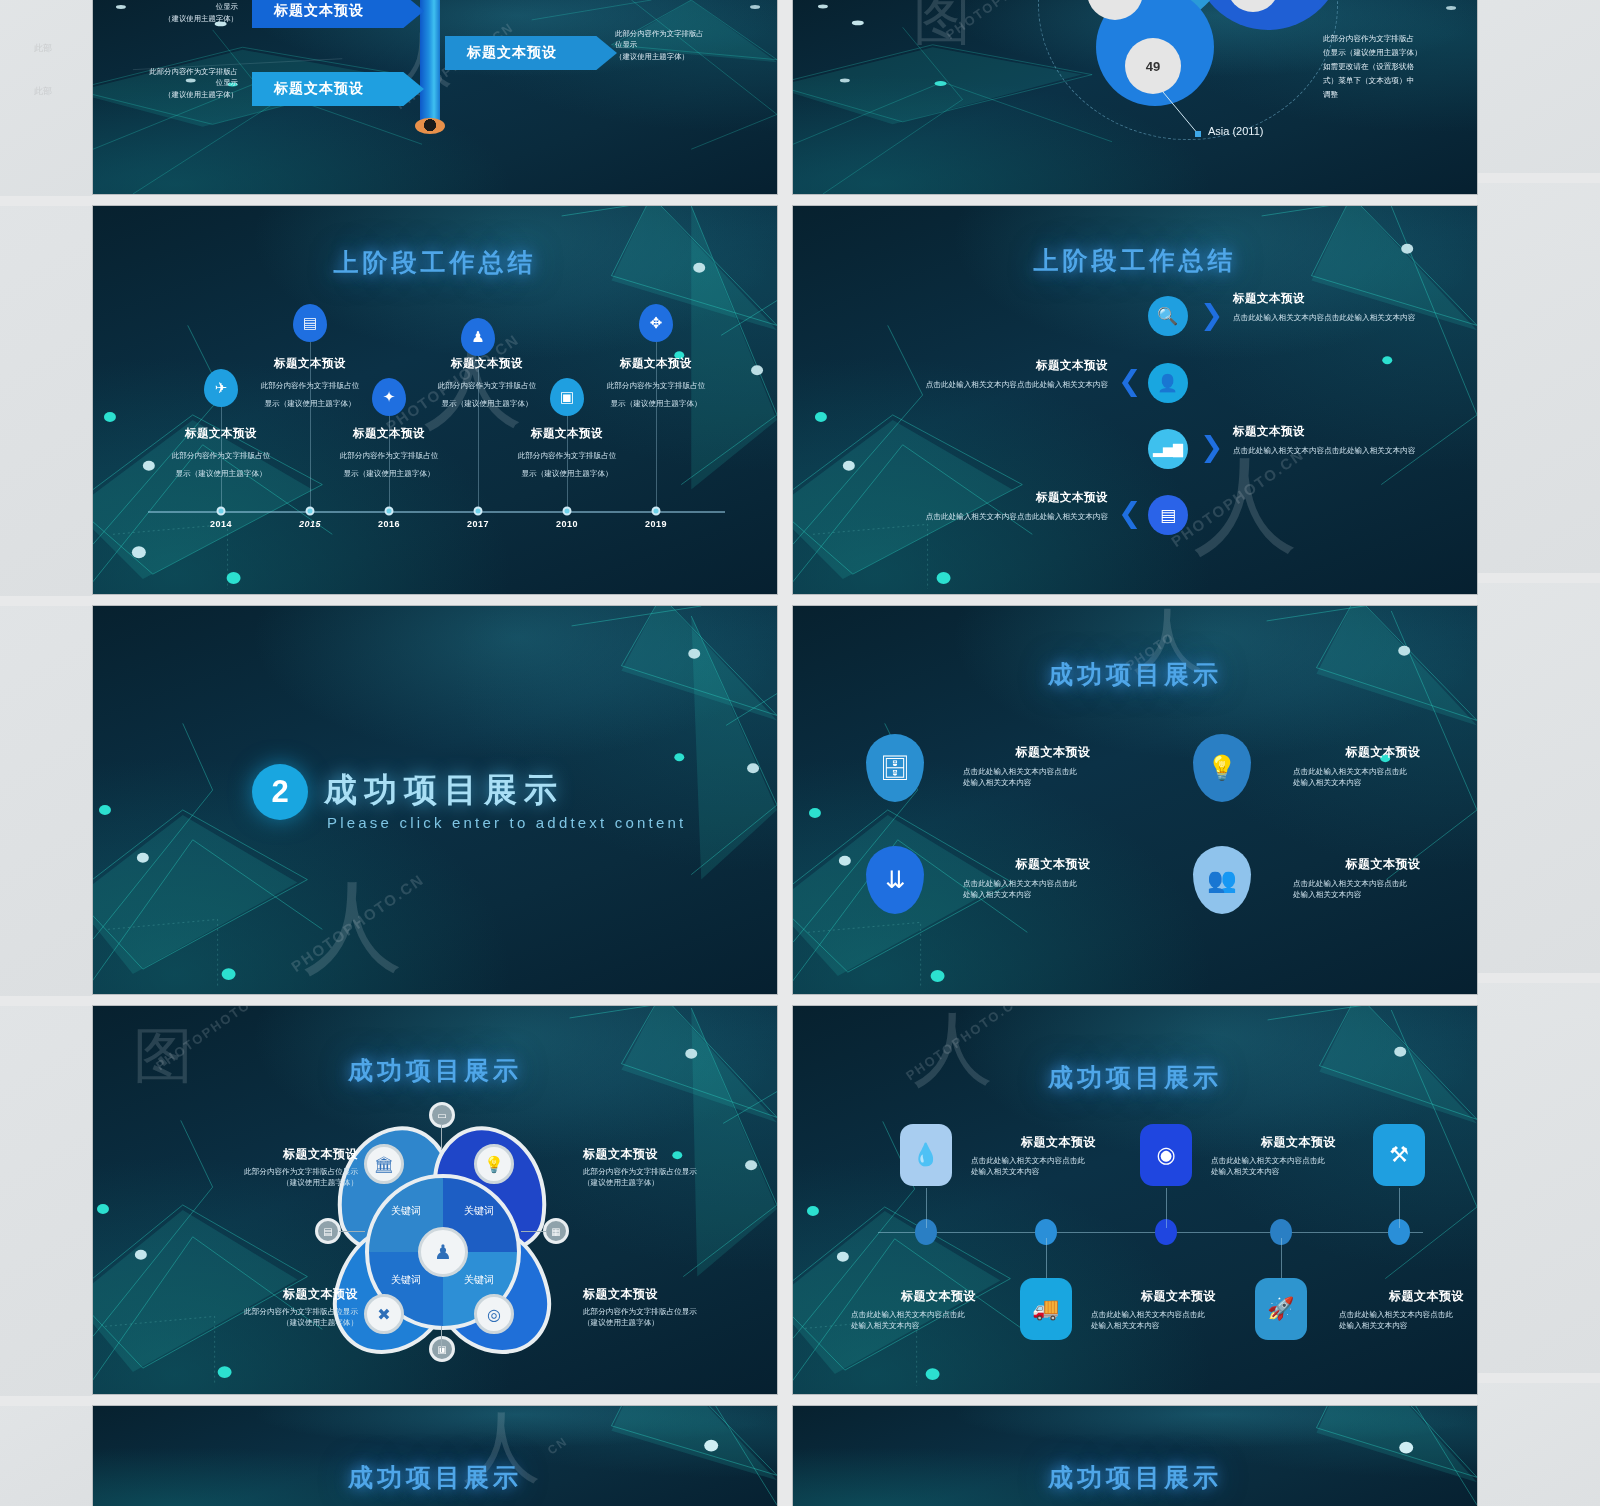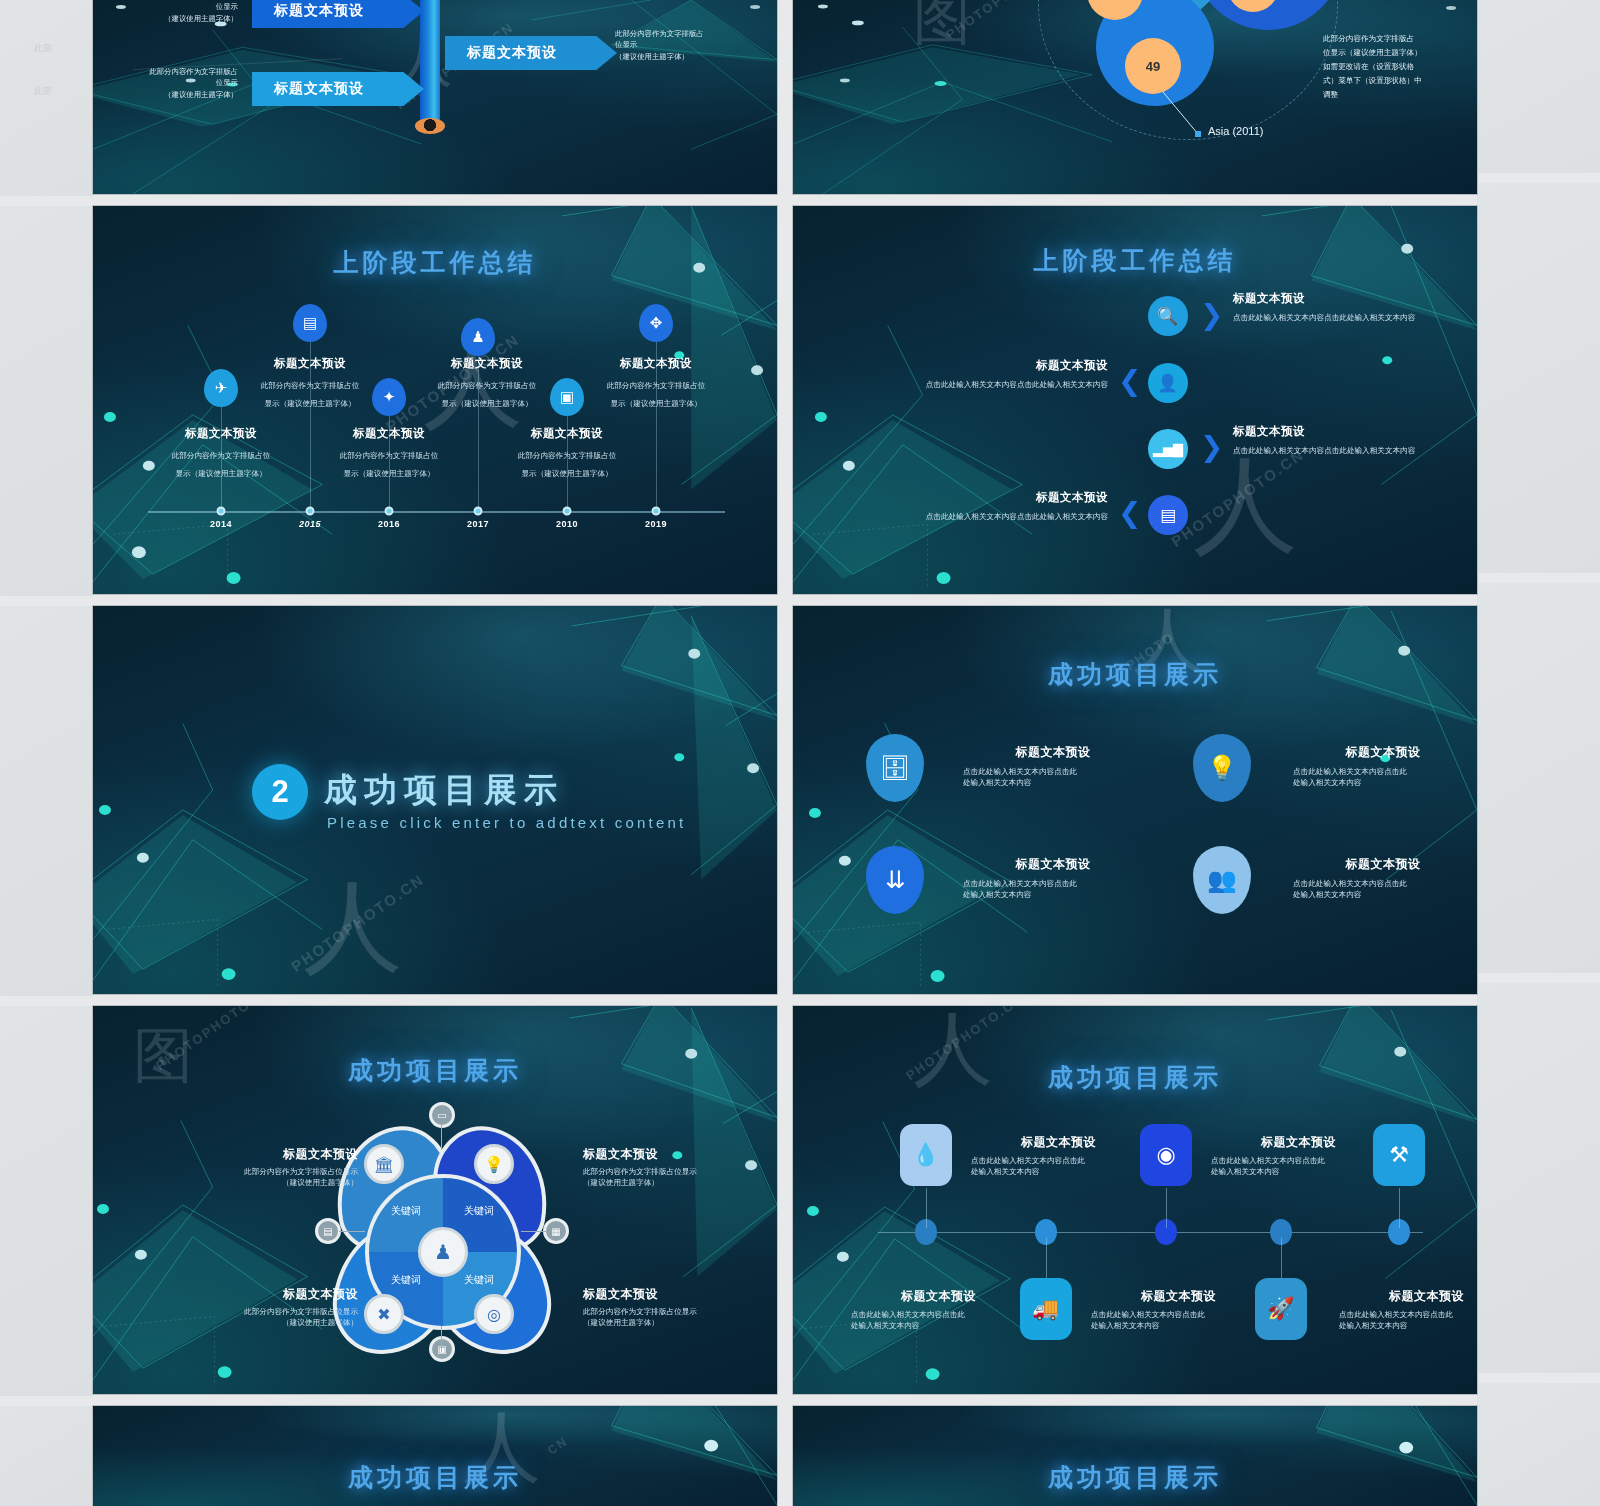--- a/index.html
+++ b/index.html
@@ -71,21 +71,21 @@
   .arrow span { padding-left:22px; }
   .arrow.right-point { clip-path:polygon(0 0,88% 0,100% 50%,88% 100%,0 100%); }
   .pencil-body { position:absolute; }
   .lbl-r { position:absolute; text-align:right; }
   .lbl-l { position:absolute; text-align:left; }
   .lbl-r div,.lbl-l div { font-size:7.4px; color:#dbe9f2; line-height:1.55; }
 
   
   .bub { position:absolute; border-radius:50%; }
   .bub-num {
-    position:absolute; border-radius:50%; background:#fdba74; color:#333;
+    position:absolute; border-radius:50%; background:#e5e5e5; color:#333;
     display:flex; align-items:center; justify-content:center;
     font-size:13px; font-weight:600;
   }
 
   
   .tl-line { position:absolute; height:2px; background:rgba(150,200,225,.55); }
   .tl-dot {
     position:absolute; width:9px; height:9px; border-radius:50%;
     background:#6fd2ea; border:2px solid #cfeaf5; transform:translate(-50%,-50%);
   }
@@ -303,21 +303,21 @@
       <svg style="position:absolute;left:0;top:0;width:686px;height:195px;">
         <line x1="370" y1="92" x2="405" y2="134" stroke="#cfe6f2" stroke-width="1"></line>
       </svg>
       <div style="position:absolute; left:402px; top:131px; width:6px; height:6px; background:#3fa8e8;"></div>
       <div style="position:absolute; left:415px; top:125px; font-size:11px; color:#eaf4fa;">Asia (2011)</div>
 
       <div style="position:absolute; left:530px; top:32px; width:128px; font-size:7.6px; color:#e3eff7; line-height:1.85;">
         <div>此部分内容作为文字排版占</div>
         <div>位显示（建议使用主题字体）</div>
         <div>如需更改请在（设置形状格</div>
-        <div>式）菜单下（设置形状格）中</div>
+        <div>式）菜单下（文本选项）中</div>
         <div>调整</div>
       </div>
     </div>
   </div>
 
   <div class="row">
 
     <div class="slide">
       <div class="bg">
         <svg viewBox="0 0 686 390" preserveAspectRatio="none">

